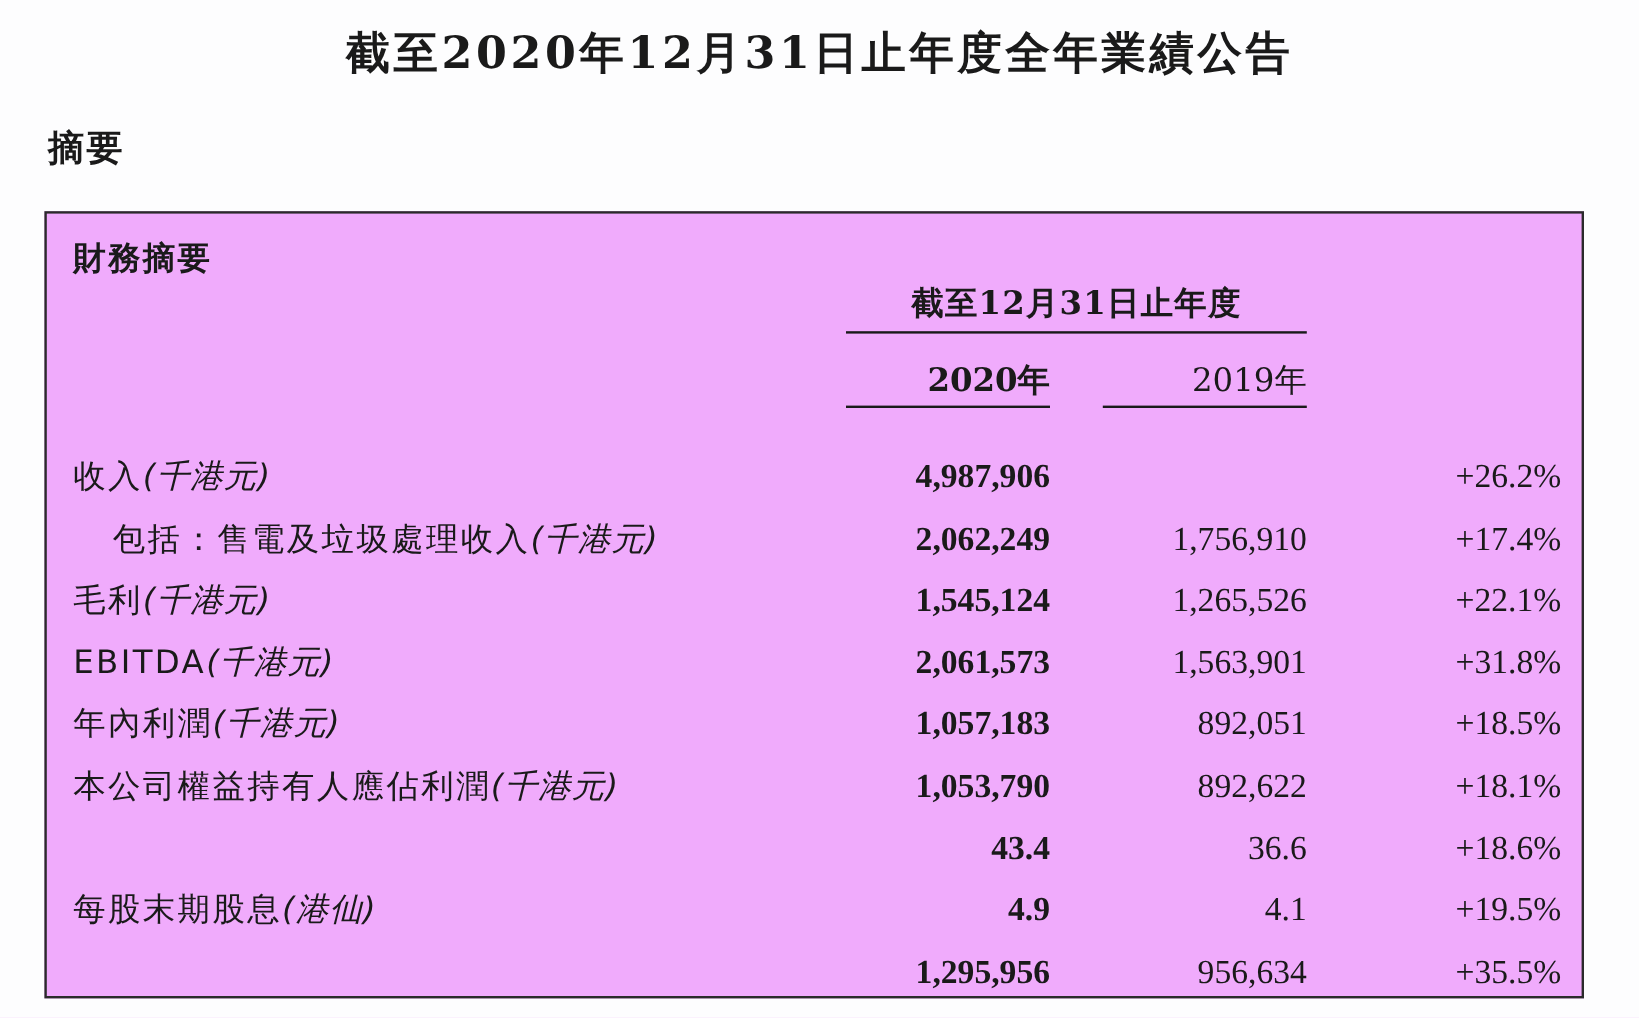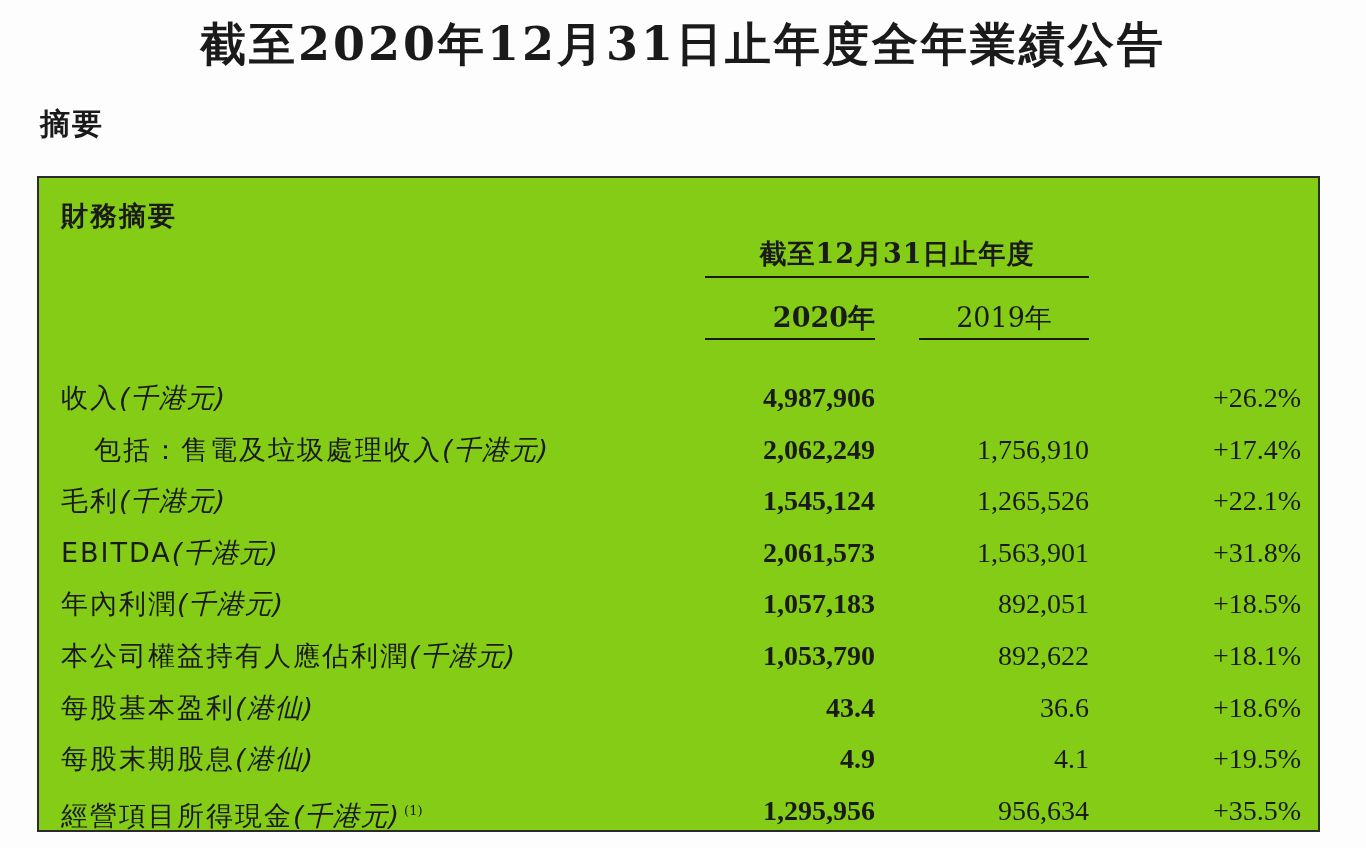--- a/index.html
+++ b/index.html
@@ -14,21 +14,21 @@
     body {
       position: relative;
       font-family: "DejaVu Serif", "Liberation Serif", serif;
     }
     .doc-title {
       position: absolute;
       left: 0;
       width: 1366px;
       top: 22px;
       text-align: center;
-      font-size: 46px;
+      font-size: 37px;
       font-weight: bold;
       letter-spacing: 3px;
       line-height: 44px;
       font-family: "DejaVu Serif", "Liberation Serif", serif;
     }
     .section-heading {
       position: absolute;
       left: 40px;
       top: 104px;
       font-size: 30px;
@@ -37,21 +37,21 @@
       line-height: 40px;
     }
     .summary-box {
       position: absolute;
       left: 37px;
       top: 176px;
       width: 1283px;
       height: 656px;
       border: 2px solid #2b2b2b;
       box-sizing: border-box;
-      background: #84cc16;
+      background: #f0abfc;
     }
     .box-title {
       position: absolute;
       left: 22px;
       top: 20px;
       font-size: 27px;
       font-weight: bold;
       letter-spacing: 2px;
       line-height: 36px;
     }
@@ -73,21 +73,21 @@
       top: 104px;
       height: 40px;
       line-height: 40px;
       font-size: 27px;
       text-align: right;
       border-bottom: 2px solid #1a1a1a;
       box-sizing: content-box;
       margin-top: 16px;
     }
     .col-2020 { left: 666px; width: 170px; font-weight: bold; }
-    .col-2019 { left: 880px; width: 170px; text-align: center; }
+    .col-2019 { left: 880px; width: 170px; }
     .col-change { left: 1093px; width: 169px; letter-spacing: 3px; }
 
     .rows {
       position: absolute;
       left: 0;
       top: 194px;
       width: 100%;
     }
     .row {
       position: absolute;
@@ -172,31 +172,29 @@
       <span class="val v2019">892,051</span>
       <span class="val vchg">+18.5%</span>
     </div>
     <div class="row" style="top:258px">
       <span class="label"><span>本公司權益持有人應佔利潤</span><span class="unit">(千港元)</span></span>
       <span class="val v2020">1,053,790</span>
       <span class="val v2019">892,622</span>
       <span class="val vchg">+18.1%</span>
     </div>
     <div class="row" style="top:309.6px">
-      <span class="label"><span>每股基本盈利</span><span class="unit">(港仙)</span></span>
       <span class="val v2020">43.4</span>
       <span class="val v2019">36.6</span>
       <span class="val vchg">+18.6%</span>
     </div>
     <div class="row" style="top:361.2px">
       <span class="label"><span>每股末期股息</span><span class="unit">(港仙)</span></span>
       <span class="val v2020">4.9</span>
       <span class="val v2019">4.1</span>
       <span class="val vchg">+19.5%</span>
     </div>
     <div class="row" style="top:412.8px">
-      <span class="label"><span>經營項目所得現金</span><span class="unit">(千港元)</span><span class="note">(1)</span></span>
       <span class="val v2020">1,295,956</span>
       <span class="val v2019">956,634</span>
       <span class="val vchg">+35.5%</span>
     </div>
   </div>
 </div>
 
 </body></html>

